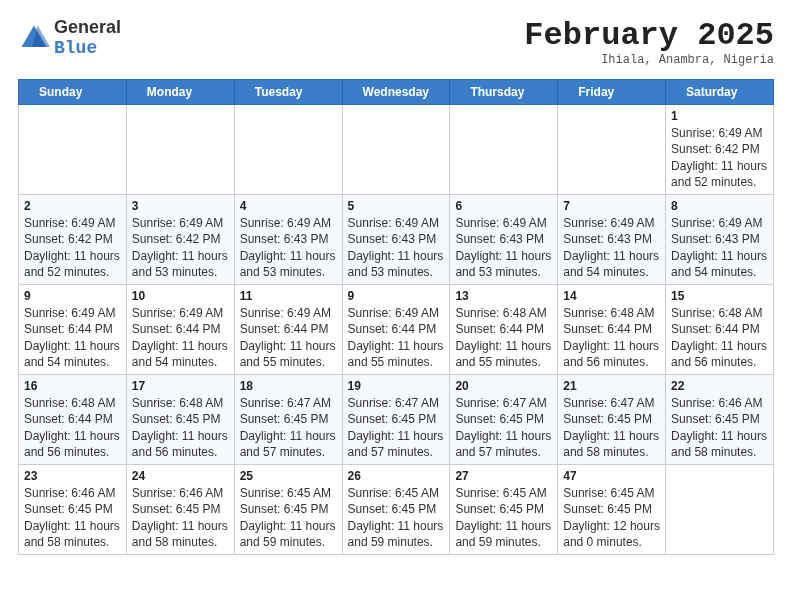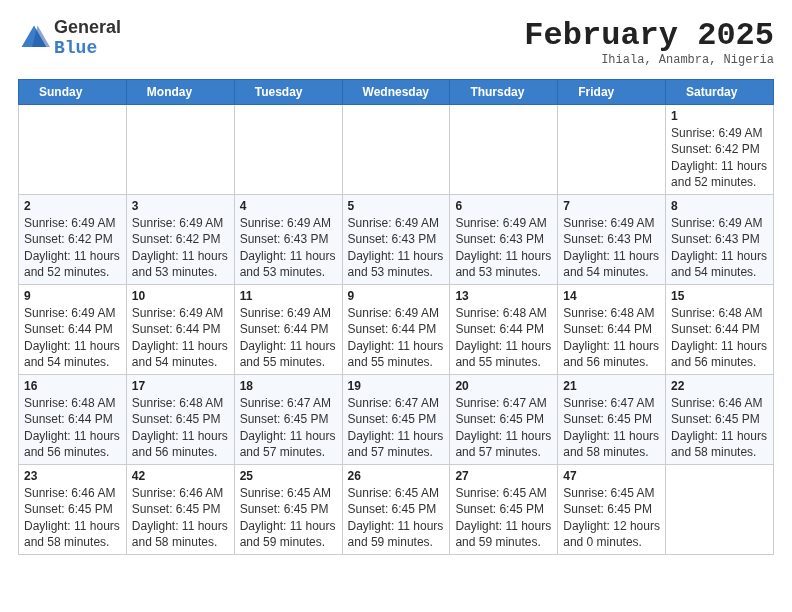--- a/index.html
+++ b/index.html
@@ -294,21 +294,21 @@
         </tr>
         <tr>
           <td>
             <span class="day-num">23</span>
             <div class="day-info" style="white-space: pre-line;">Sunrise: 6:46 AM
 Sunset: 6:45 PM
 Daylight: 11 hours
 and 58 minutes.</div>
           </td>
           <td>
-            <span class="day-num">42</span>
+            <span class="day-num">24</span>
             <div class="day-info" style="white-space: pre-line;">Sunrise: 6:46 AM
 Sunset: 6:45 PM
 Daylight: 11 hours
 and 58 minutes.</div>
           </td>
           <td>
             <span class="day-num">25</span>
             <div class="day-info" style="white-space: pre-line;">Sunrise: 6:45 AM
 Sunset: 6:45 PM
 Daylight: 11 hours

